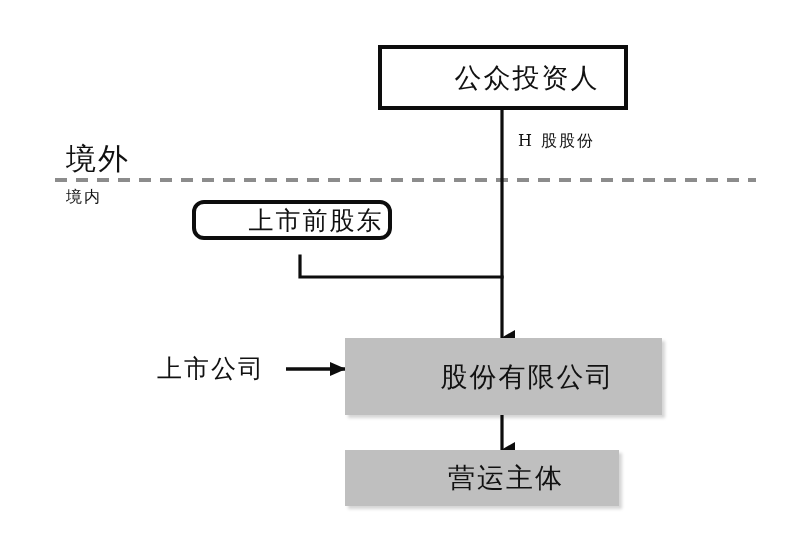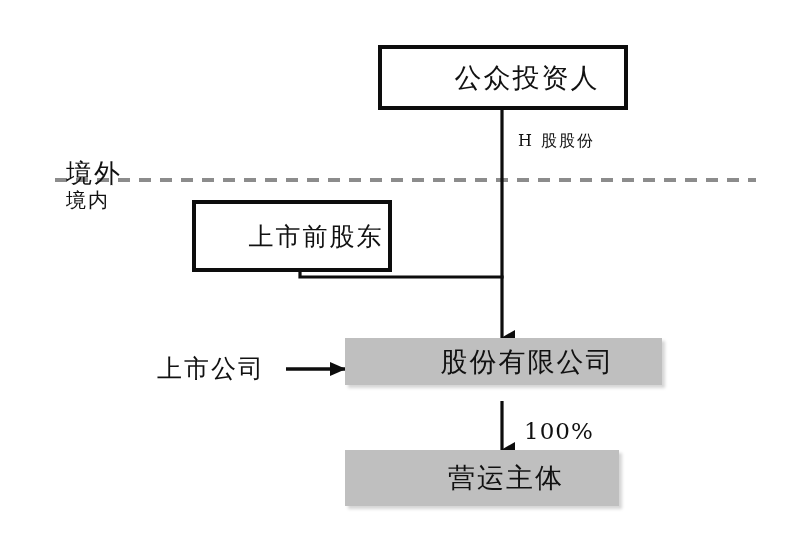--- a/index.html
+++ b/index.html
@@ -50,35 +50,34 @@
 
     <line x1="286" y1="369" x2="345" y2="369" stroke="#0d0d0d" stroke-width="3.6" marker-end="url(#arrowRight)"></line>
 
     <line x1="502" y1="401" x2="502" y2="450" stroke="#0d0d0d" stroke-width="3.2" marker-end="url(#arrowDown)"></line>
   </svg>
 
   <div class="node box-outline" style="left:378px;top:45px;width:250px;height:65px;">
     <span class="node-label" style="font-size:27px;">公众投资人</span>
   </div>
 
-  <div class="node box-outline" style="left:192px;top:200px;width:200px;height:72px;">
+  <div class="node box-outline" style="left:192px;top:200px;width:200px;height:40px;border-radius:12px;">
     <span class="node-label" style="font-size:25px;">上市前股东</span>
   </div>
 
-  <div class="node box-fill" style="left:345px;top:338px;width:317px;height:47px;">
+  <div class="node box-fill" style="left:345px;top:338px;width:317px;height:77px;">
     <span class="node-label" style="font-size:27px;">股份有限公司</span>
   </div>
 
   <div class="node box-fill" style="left:345px;top:450px;width:274px;height:56px;">
     <span class="node-label" style="font-size:27px;">营运主体</span>
   </div>
 
   <div class="free-label" style="left:518px;top:131px;font-size:16px;letter-spacing:2px;">H 股股份</div>
 
-  <div class="free-label" style="left:524px;top:418px;font-size:23px;letter-spacing:1px;">100%</div>
 
-  <div class="free-label" style="left:66px;top:156px;font-size:26px;letter-spacing:2px;">境外</div>
+  <div class="free-label" style="left:66px;top:139px;font-size:30px;letter-spacing:2px;">境外</div>
 
-  <div class="free-label" style="left:66px;top:187px;font-size:20px;letter-spacing:2px;">境内</div>
+  <div class="free-label" style="left:66px;top:187px;font-size:16px;letter-spacing:2px;">境内</div>
 
   <div class="free-label" style="left:157px;top:352px;font-size:25px;letter-spacing:2px;font-family:Liberation Mono, monospace;">上市公司</div>
 
 </div>
 
 </body></html>

